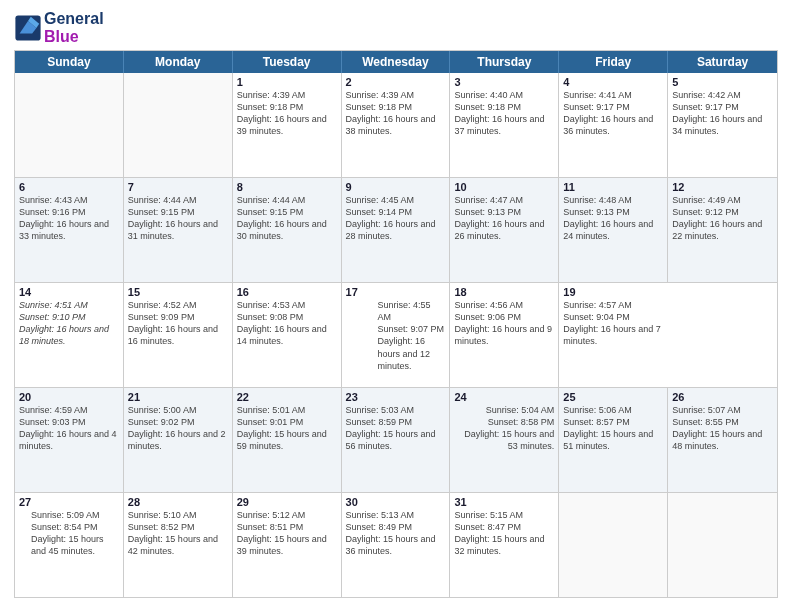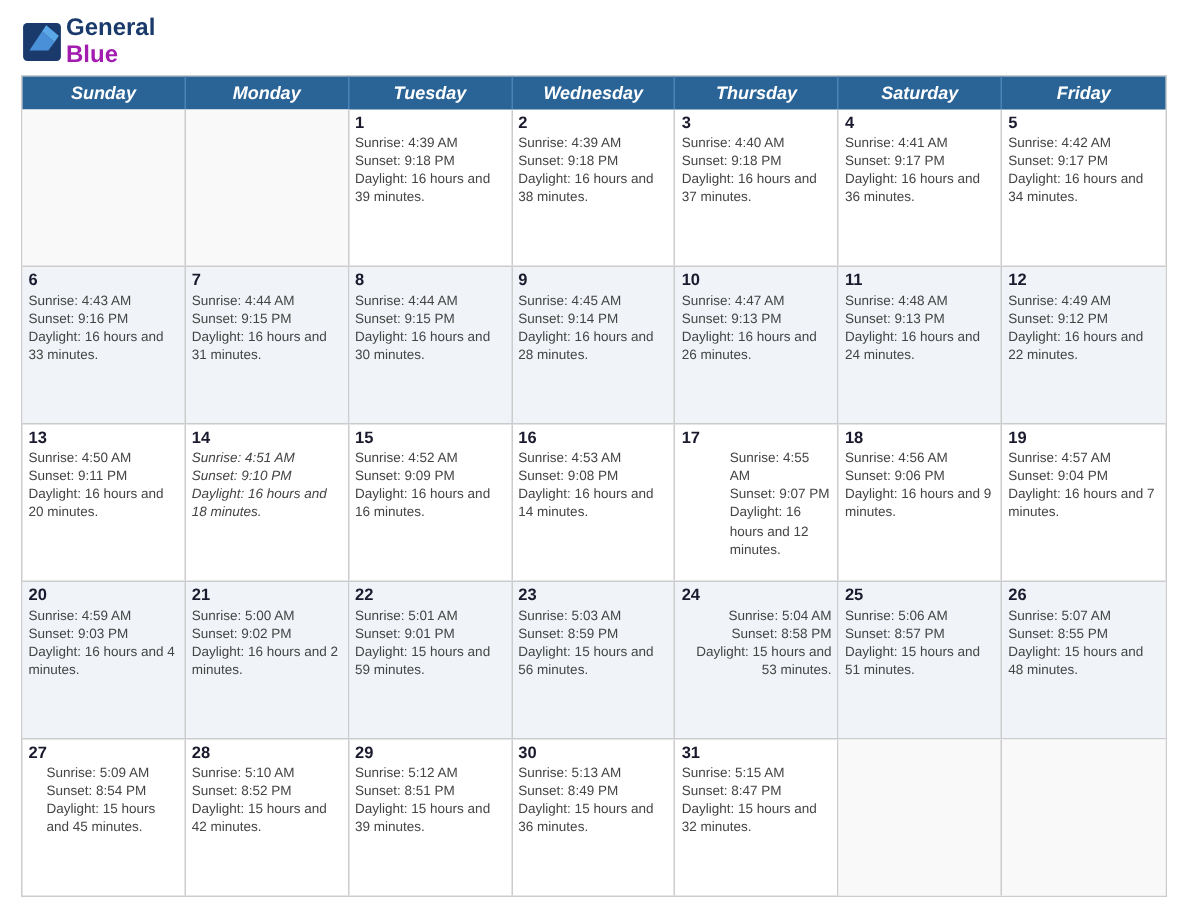--- a/index.html
+++ b/index.html
@@ -47,21 +47,20 @@
     .calendar {
       flex: 1;
       display: flex;
       flex-direction: column;
       border: 1px solid #ccc;
     }
     .day-headers {
       display: grid;
       grid-template-columns: repeat(7, 1fr);
       background: #2a6496;
-      font-style: italic;
     }
     .day-header {
       color: #fff;
       text-align: center;
       font-size: 12px;
       font-weight: bold;
       padding: 4px 2px;
       border-right: 1px solid #4a84b6;
     }
     .day-header:last-child { border-right: none; }
@@ -127,22 +126,22 @@
     </div>
   </div>
 
   <div class="calendar">
     <div class="day-headers">
     <div class="day-header">Sunday</div>
         <div class="day-header">Monday</div>
         <div class="day-header">Tuesday</div>
         <div class="day-header">Wednesday</div>
         <div class="day-header">Thursday</div>
+        <div class="day-header">Friday</div>
         <div class="day-header">Saturday</div>
-        <div class="day-header">Friday</div>
       </div>
     <div class="calendar-body">
     <div class="week-row">
           <div class="day-cell empty-cell"></div>
           <div class="day-cell empty-cell"></div>
           <div class="day-cell">
             <span class="day-num">1</span>
             <div class="day-info" style="white-space: pre-line;">Sunrise: 4:39 AM
 Sunset: 9:18 PM
 Daylight: 16 hours and 39 minutes.</div>
@@ -211,26 +210,20 @@
           </div>
           <div class="day-cell">
             <span class="day-num">12</span>
             <div class="day-info" style="white-space: pre-line;">Sunrise: 4:49 AM
 Sunset: 9:12 PM
 Daylight: 16 hours and 22 minutes.</div>
           </div>
         </div>
         <div class="week-row">
           <div class="day-cell">
-            <span class="day-num">13</span>
-            <div class="day-info" style="white-space: pre-line;">Sunrise: 4:50 AM
-Sunset: 9:11 PM
-Daylight: 16 hours and 20 minutes.</div>
-          </div>
-          <div class="day-cell">
             <span class="day-num">14</span>
             <div class="day-info" style="white-space: pre-line; font-style: italic;">Sunrise: 4:51 AM
 Sunset: 9:10 PM
 Daylight: 16 hours and 18 minutes.</div>
           </div>
           <div class="day-cell">
             <span class="day-num">15</span>
             <div class="day-info" style="white-space: pre-line;">Sunrise: 4:52 AM
 Sunset: 9:09 PM
 Daylight: 16 hours and 16 minutes.</div>

